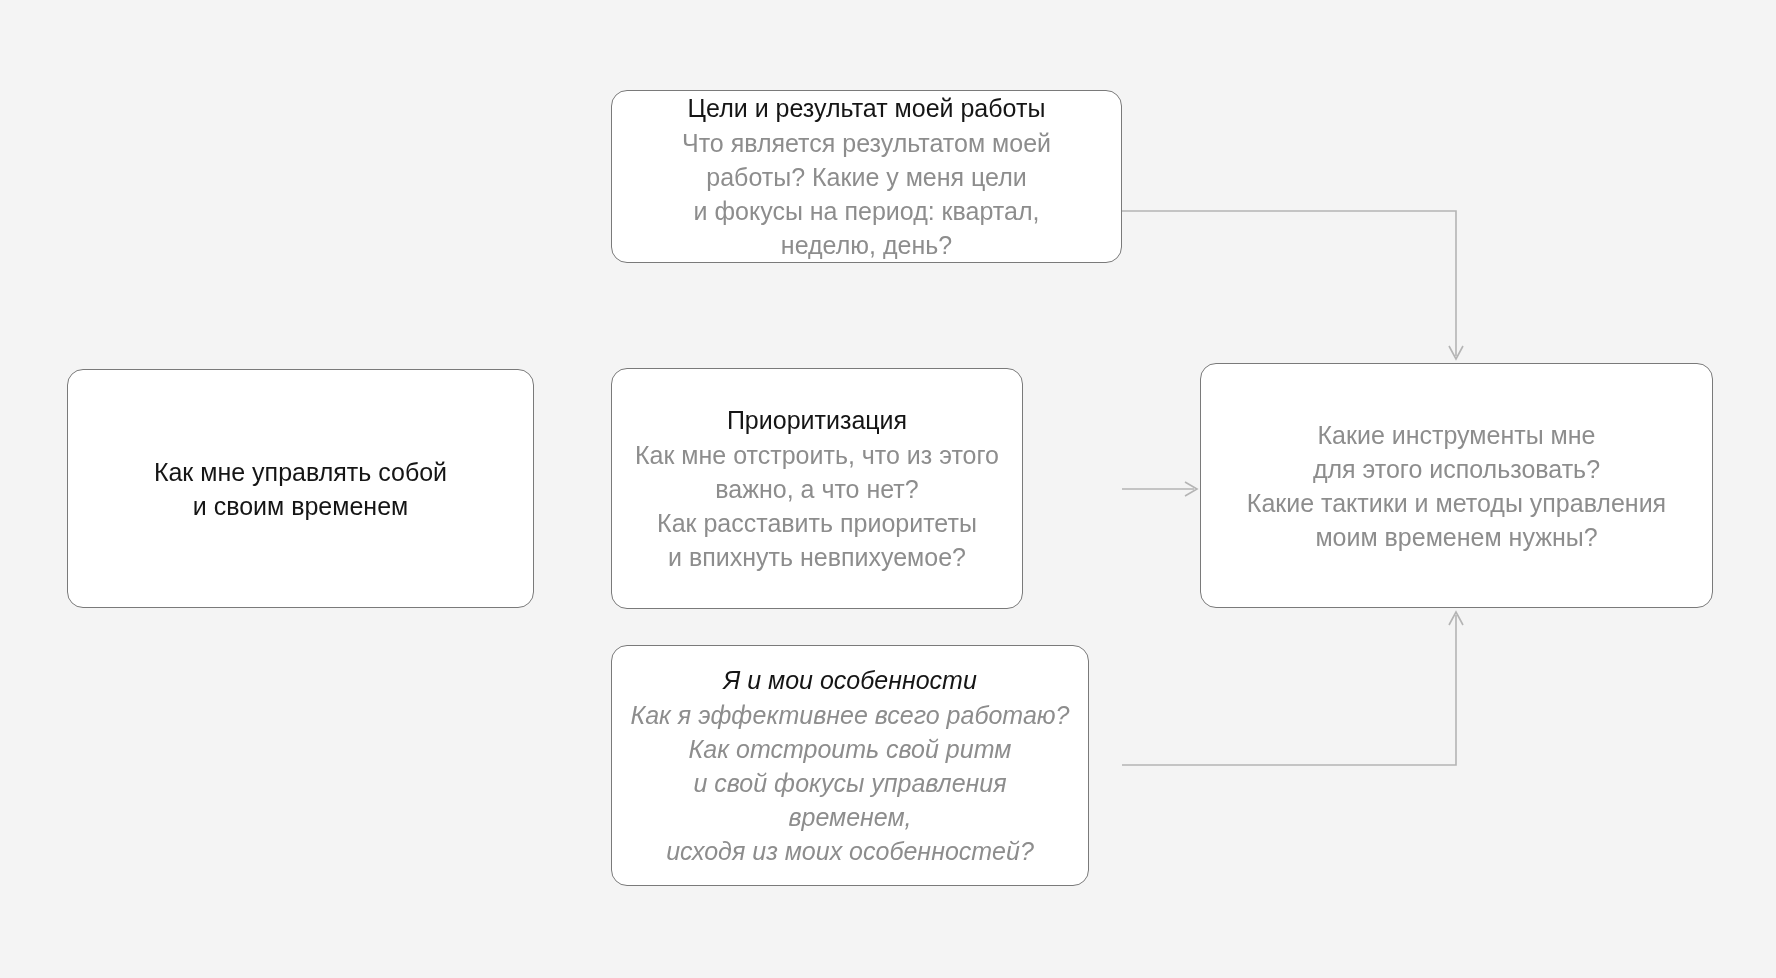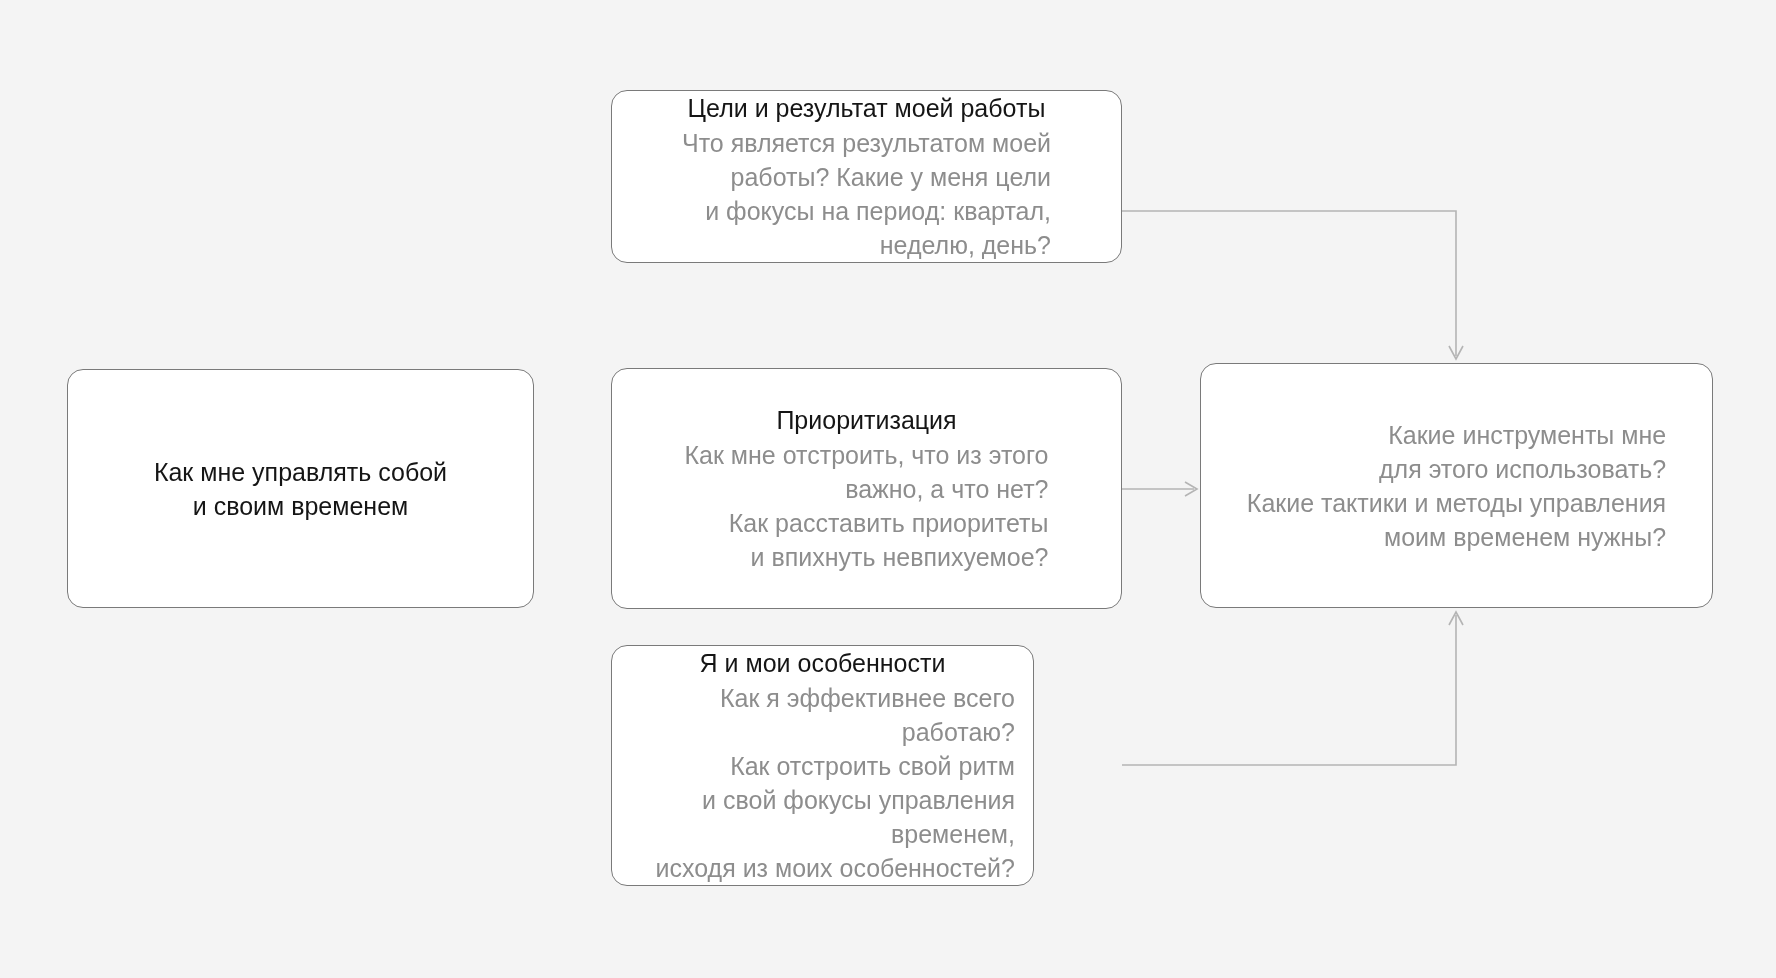--- a/index.html
+++ b/index.html
@@ -47,21 +47,20 @@
     line-height: 34px;
     font-weight: 400;
     white-space: pre-line;
   }
   .node-body {
     color: #8d8d8d;
     font-size: 25px;
     line-height: 34px;
     font-weight: 400;
     white-space: pre-line;
-    text-align: right;
   }
   .node-title + .node-body {
     margin-top: 1px;
   }
 
   
   #node-root {
     left: 67px;
     top: 369px;
     width: 467px;
@@ -69,28 +68,29 @@
   }
   #node-goals {
     left: 611px;
     top: 90px;
     width: 511px;
     height: 173px;
   }
   #node-priority {
     left: 611px;
     top: 368px;
-    width: 511px;
+    width: 412px;
     height: 241px;
   }
   #node-self {
     left: 611px;
     top: 645px;
-    width: 423px;
+    width: 478px;
     height: 241px;
+    font-style: italic;
   }
   #node-tools {
     left: 1200px;
     top: 363px;
     width: 513px;
     height: 245px;
   }
 </style>
 </head>
 <body>

